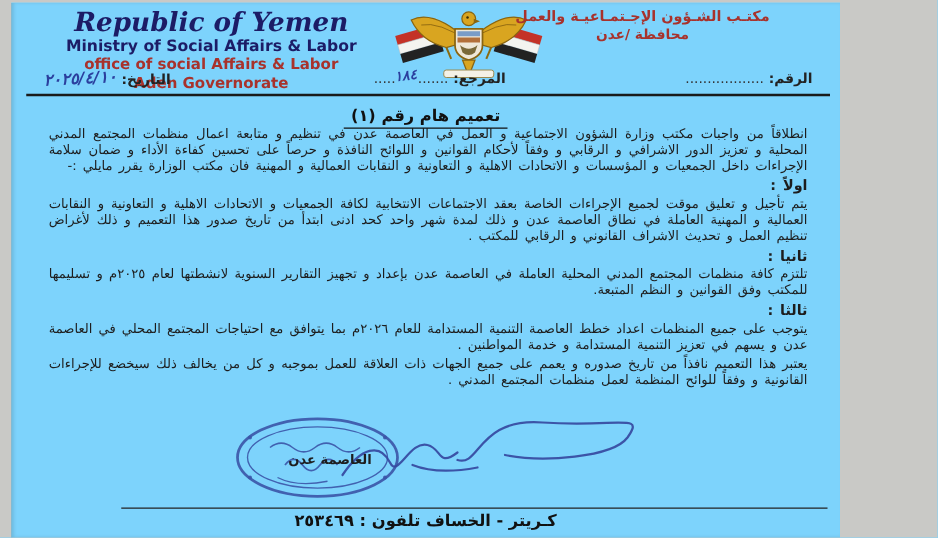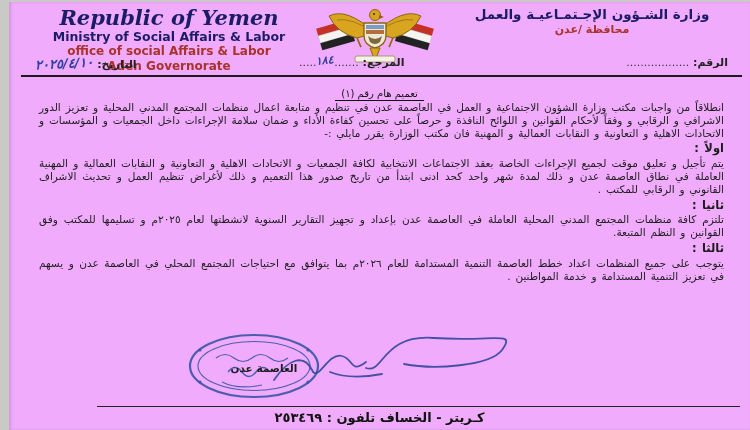--- a/index.html
+++ b/index.html
@@ -2,22 +2,22 @@
 <html lang="ar"><head>
 <meta charset="utf-8">
 <style>
   html,body{margin:0;padding:0;}
   body{
     width:750px;height:430px;position:relative;overflow:hidden;
     background:#c9c9c6;
     font-family:"DejaVu Sans", sans-serif;
   }
   .page{
-    position:absolute;left:9px;top:2px;width:741px;height:428px;
-    background:#f0abfc;
+    position:absolute;left:9px;top:2px;width:663px;height:428px;
+    background:#7dd3fc;
     box-shadow:inset 2px 0 3px rgba(0,0,0,.12);
   }
   
   .hdr-en{position:absolute;top:5px;left:35px;width:250px;text-align:center;color:#1c1c66;}
   .hdr-en .l1{font-family:"DejaVu Serif", serif;font-style:italic;font-weight:bold;font-size:21px;line-height:22px;}
   .hdr-en .l2{font-weight:bold;font-size:12.5px;line-height:15px;}
   .hdr-en .l3,.hdr-en .l4{font-weight:bold;font-size:12px;line-height:15px;color:#a8322c;}
   .hdr-ar{position:absolute;top:4px;right:18px;width:280px;text-align:center;direction:rtl;}
   .hdr-ar .l1{font-weight:bold;font-size:15px;line-height:17px;color:#111;transform:scaleY(.95);}
   .hdr-ar .l2{font-weight:bold;font-size:13.5px;line-height:17px;color:#1c1c66;}
@@ -30,21 +30,21 @@
   .f-num{right:22px;}
   .f-ref{left:290px;}
   .f-date{left:26px;}
   .dots{font-weight:normal;letter-spacing:1px;color:#333;}
   .ink{color:#2b3f9e;font-size:13px;font-style:italic;font-weight:bold;}
   .ref-scribble{display:inline-block;transform:rotate(-6deg) translateY(-2px);font-size:11px;}
   .date-ink{display:inline-block;transform:rotate(-3deg);letter-spacing:1px;border-bottom:1px solid rgba(43,63,158,.0);}
   .hdr-rule{position:absolute;top:73px;left:12px;right:8px;border-top:2px solid #1a1a1a;}
   
   .title-wrap{position:absolute;top:80px;left:0;right:0;text-align:center;direction:rtl;}
-  .title{font-weight:normal;font-size:10px;color:#111;border-bottom:1.6px solid #111;padding:0 6px 1px;}
+  .title{font-weight:bold;font-size:13px;color:#111;border-bottom:1.6px solid #111;padding:0 6px 1px;}
   
   .doc-body{
     position:absolute;top:99px;right:26px;left:30px;
     direction:rtl;text-align:justify;
     font-size:10.5px;line-height:12.8px;color:#1d1d1d;word-spacing:1.5px;
   }
   .doc-body p{margin:0 0 3px;}
   .sec-h{font-weight:bold;font-size:11.5px;margin:3px 0 2px;}
   
   .sig-block{position:absolute;top:326px;left:95px;width:440px;height:80px;}
@@ -98,21 +98,21 @@
       <rect x="55" y="27" width="18" height="4" fill="#b3703a"></rect>
       <path d="M57 33 q7 6 14 0 l-2 6 q-5 4 -10 0 Z" fill="#7a6a3a"></path>
 
       <path d="M59 45 L64 58 L69 45 Z" fill="#d9a520" stroke="#8a6510" stroke-width="1"></path>
 
       <rect x="44" y="53" width="40" height="6" rx="2" fill="#f4f1e6" stroke="#9a8a50" stroke-width="0.8"></rect>
     </svg>
   </div>
 
   <div class="hdr-ar">
-    <div class="l2">وزارة الشـؤون الإجـتمـاعيـة والعمل</div>
+    <div class="l3">مكتـب الشـؤون الإجـتمـاعيـة والعمل</div>
     <div class="l4">محافظة /عدن</div>
   </div>
 
   <div class="fields">
     <div class="field f-num">
       <span>الرقم:</span>
       <span class="dots">..................</span>
     </div>
     <div class="field f-ref">
       <span>المرجع:</span>
@@ -134,20 +134,21 @@
 
     <div class="sec-h">اولاً :</div>
     <p>يتم تأجيل و تعليق موقت لجميع الإجراءات الخاصة بعقد الاجتماعات الانتخابية لكافة الجمعيات و الاتحادات الاهلية و التعاونية و النقابات العمالية و المهنية العاملة في نطاق العاصمة عدن و ذلك لمدة شهر واحد كحد ادنى ابتدأ من تاريخ صدور هذا التعميم و ذلك لأغراض تنظيم العمل و تحديث الاشراف القانوني و الرقابي للمكتب .</p>
 
     <div class="sec-h">ثانيا :</div>
     <p>تلتزم كافة منظمات المجتمع المدني المحلية العاملة في العاصمة عدن بإعداد و تجهيز التقارير السنوية لانشطتها لعام ٢٠٢٥م و تسليمها للمكتب وفق القوانين و النظم المتبعة.</p>
 
     <div class="sec-h">ثالثا :</div>
     <p>يتوجب على جميع المنظمات اعداد خطط العاصمة التنمية المستدامة للعام ٢٠٢٦م بما يتوافق مع احتياجات المجتمع المحلي في العاصمة عدن و يسهم في تعزيز التنمية المستدامة و خدمة المواطنين .</p>
 
+    <p>يعتبر هذا التعميم نافذاً من تاريخ صدوره و يعمم على جميع الجهات ذات العلاقة للعمل بموجبه و كل من يخالف ذلك سيخضع للإجراءات القانونية و وفقاً للوائح المنظمة لعمل منظمات المجتمع المدني .</p>
   </div>
 
   <div class="sig-block">
     <svg class="stamp-svg" viewBox="0 0 440 80">
       <g stroke="#3b55a8" fill="none" opacity="0.9">
         <ellipse cx="150" cy="38" rx="64" ry="31" stroke-width="2.2"></ellipse>
         <ellipse cx="150" cy="38" rx="56" ry="24.5" stroke-width="1.1"></ellipse>
         <path d="M112 30 q9 -7 18 0 q9 7 18 0 q9 -7 18 0 q9 7 18 0" stroke-width="1.2"></path>
         <path d="M124 44 q7 -9 14 0 q7 9 14 0 q7 -9 14 0" stroke-width="1.4"></path>
         <path d="M118 54 q16 8 40 3" stroke-width="1.1"></path>

